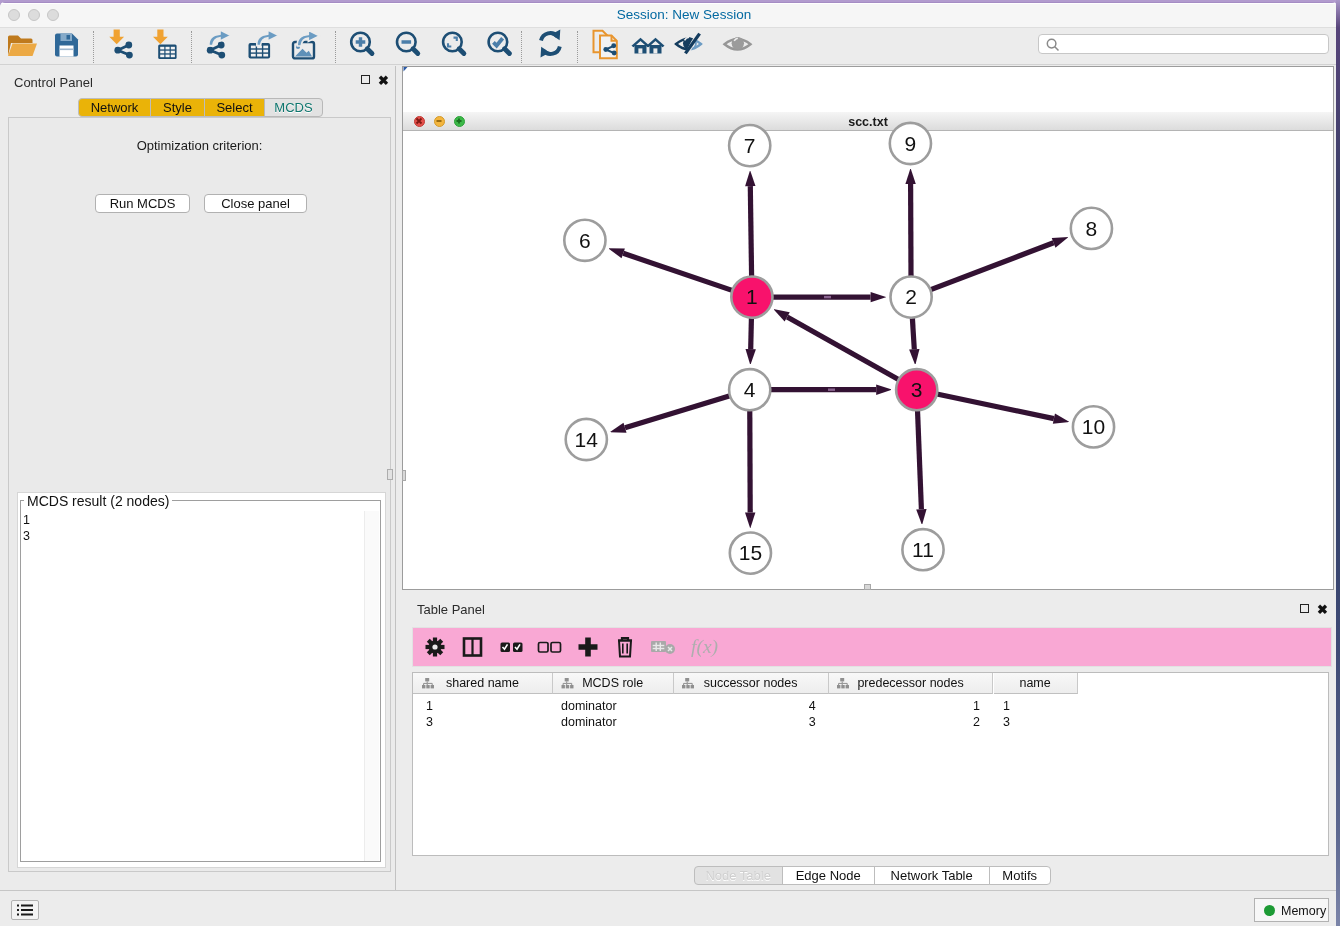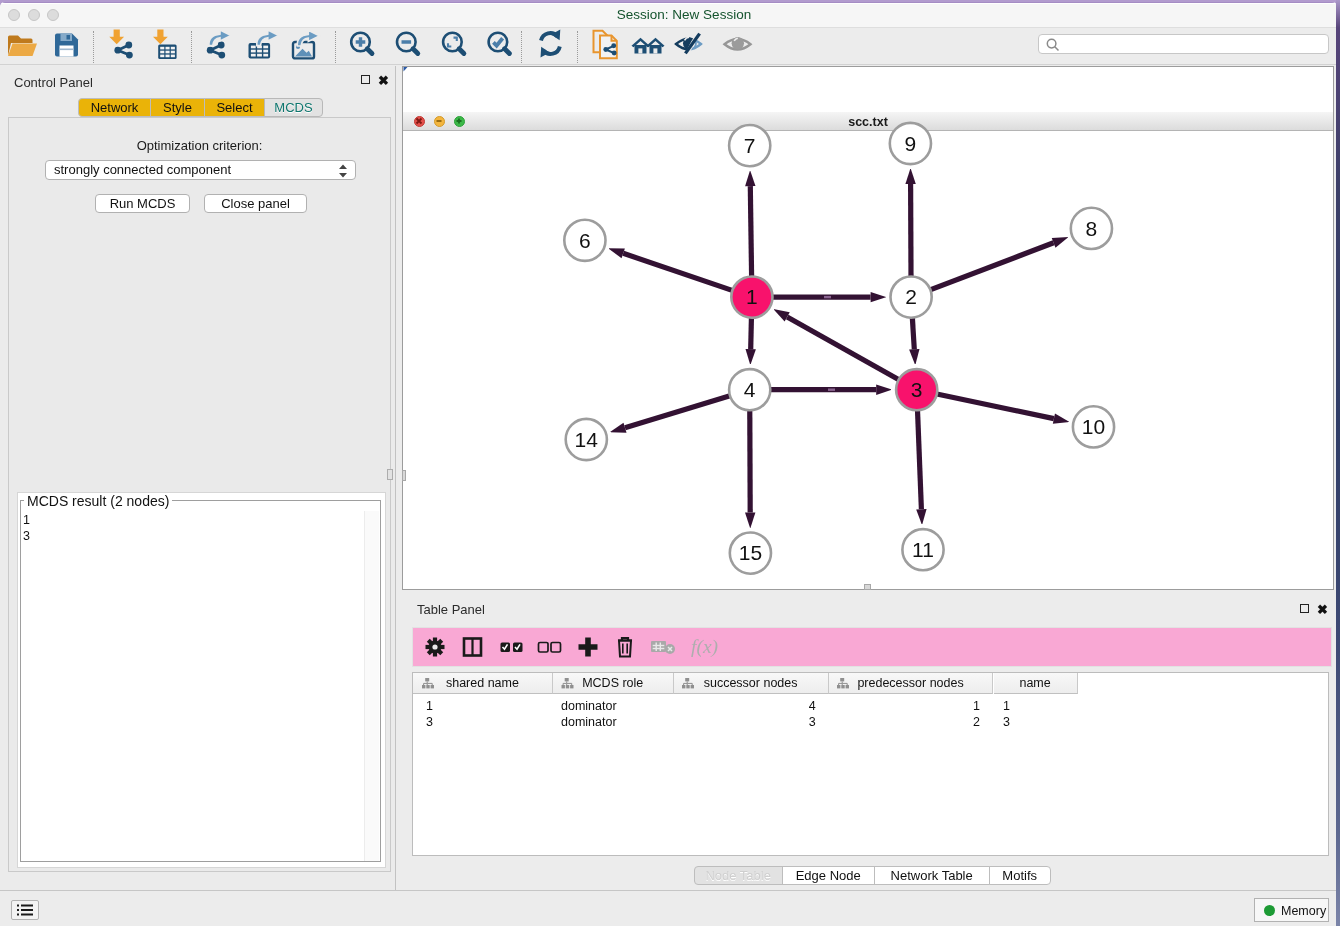--- a/index.html
+++ b/index.html
@@ -7,21 +7,21 @@
 body { font-family:"Liberation Sans", sans-serif; background:#ececec; position:relative; }
 .abs { position:absolute; }
 
 #desk-top { left:0; top:0; width:1340px; height:10px; background:#b29bce; }
 #desk-right { left:1336px; top:0; width:4px; height:926px;
   background:linear-gradient(#ab97c9 0%, #57447a 3%, #3c3f68 20%, #2f3c66 45%, #3e4a74 70%, #5d6890 90%, #7b84a8 100%); }
 #win { left:0; top:2px; width:1337px; height:924px; background:#ececec; border-radius:5px 5px 0 0; overflow:hidden; }
 
 #titlebar { left:0; top:0; width:1337px; height:26px; background:#f6f6f6; border-bottom:1px solid #dedede; box-shadow:inset 0 1px 0 #a58cc4, inset 0 2px 0 #fff; }
 .tl { position:absolute; top:7px; width:12px; height:12px; border-radius:50%; background:#dcdcdc; border:1px solid #c6c6c6; }
-#title-text { width:100%; text-align:center; top:5px; font-size:13.5px; color:#14532d;padding-left:31px; }
+#title-text { width:100%; text-align:center; top:5px; font-size:13.5px; color:#0369a1;padding-left:31px; }
 
 #toolbar { left:0; top:26px; width:1337px; height:37px; background:#ececec; border-bottom:1px solid #d2d2d2; }
 .sep { position:absolute; top:3px; height:32px; width:0; border-left:1px dotted #9a9a9a; }
 #search { left:1038px; top:6px; width:291px; height:20px; background:#fff; border:1px solid #c7c7c7; border-radius:4px; }
 
 #cpanel { left:0; top:64px; width:396px; height:826px; background:#ebebeb; border-right:1px solid #c2c2c2; }
 .phead { font-size:13px; color:#2b2b2b; }
 .wbox { position:absolute; width:9px; height:9px; border:1.5px solid #222; }
 .wx { position:absolute; font-size:13px; font-weight:bold; color:#111; line-height:1; }
 .tab { position:absolute; top:0; height:19px; background:#eab308; border:1px solid #bdbdbd; font-size:13px; color:#111; text-align:center; line-height:17px; }
@@ -228,25 +228,20 @@
   <div class="abs" id="cpanel">
     <div class="abs phead" style="left:14px; top:9px;">Control Panel</div>
     <div class="wbox" style="left:361px; top:9px;"></div>
     <div class="wx" style="left:378px; top:8px;">✖</div>
     <div class="tab" style="left:78px;  width:73px; top:32px; border-radius:4px 0 0 4px;">Network</div>
     <div class="tab" style="left:150px; width:55px; top:32px;">Style</div>
     <div class="tab" style="left:204px; width:61px; top:32px;">Select</div>
     <div class="tab" id="tab-mcds" style="left:264px; width:59px; top:32px;">MCDS</div>
     <div class="abs" id="cp-content">
       <div class="abs" id="opt-label">Optimization criterion:</div>
-      <div class="abs" id="combo">strongly connected component
-        <svg width="12" height="16" style="right:6px; top:2px;" viewBox="0 0 12 16">
-          <path d="M2 6 L6 1.5 L10 6 Z M2 10 L6 14.5 L10 10 Z" fill="#444"></path>
-        </svg>
-      </div>
       <div class="btn" style="left:86px; width:95px;">Run MCDS</div>
       <div class="btn" style="left:195px; width:103px;">Close panel</div>
       <div class="abs" id="result-pane">
         <div class="abs" id="result-border"></div>
         <div class="abs" id="result-legend">MCDS result (2 nodes)</div>
         <div class="abs" id="result-text">1<br>3</div>
         <div class="abs" id="result-sb"></div>
       </div>
     </div>
   </div>

